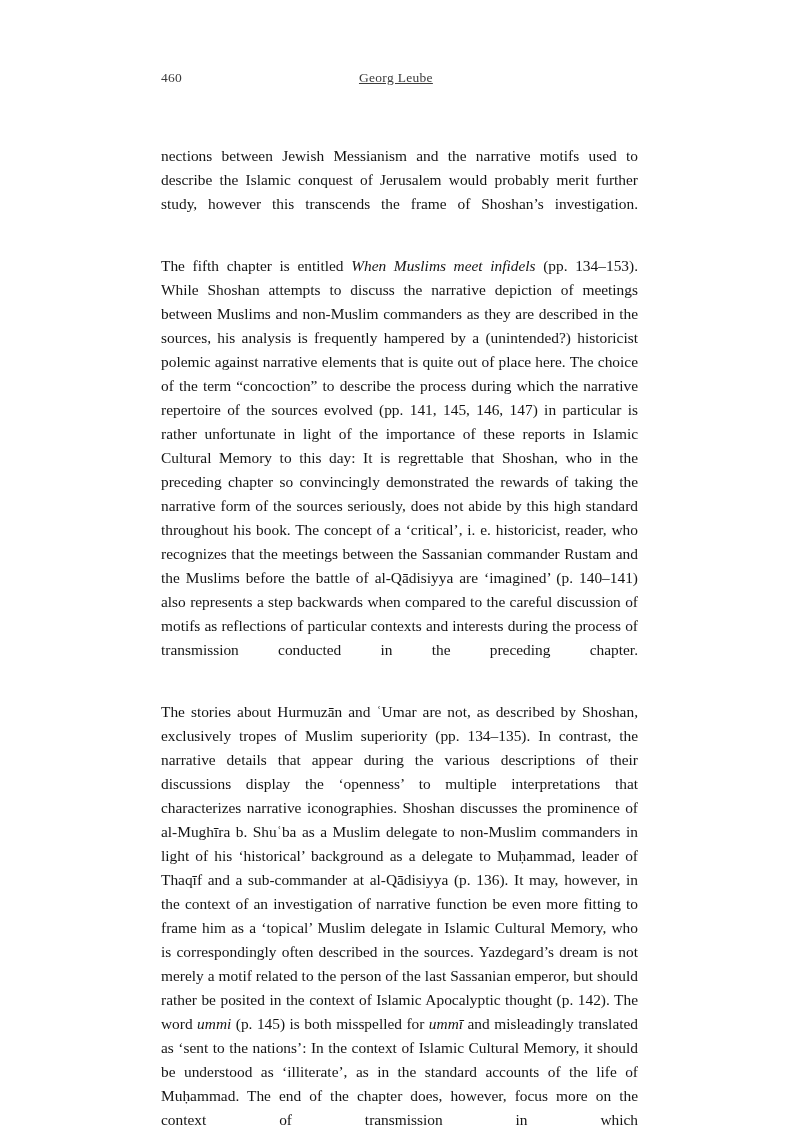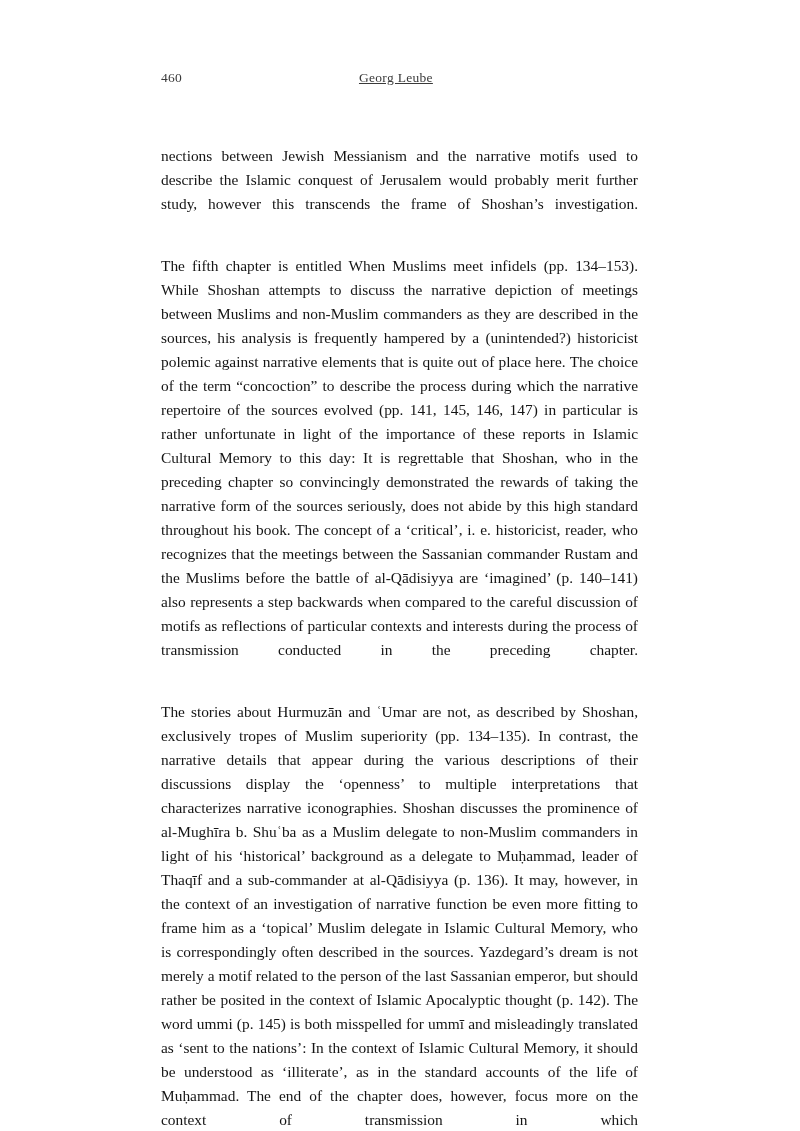--- a/index.html
+++ b/index.html
@@ -80,20 +80,21 @@
   }
 
   
   p.para::after {
     content: "";
     display: inline-block;
     width: 100%;
   }
 
   .it {
+    font-style: italic;
   }
 </style>
 </head>
 <body>
 
 <div class="page">
 
   <div class="running-head">
     <span class="folio">460</span>
     <span class="head-title">Georg Leube</span>

